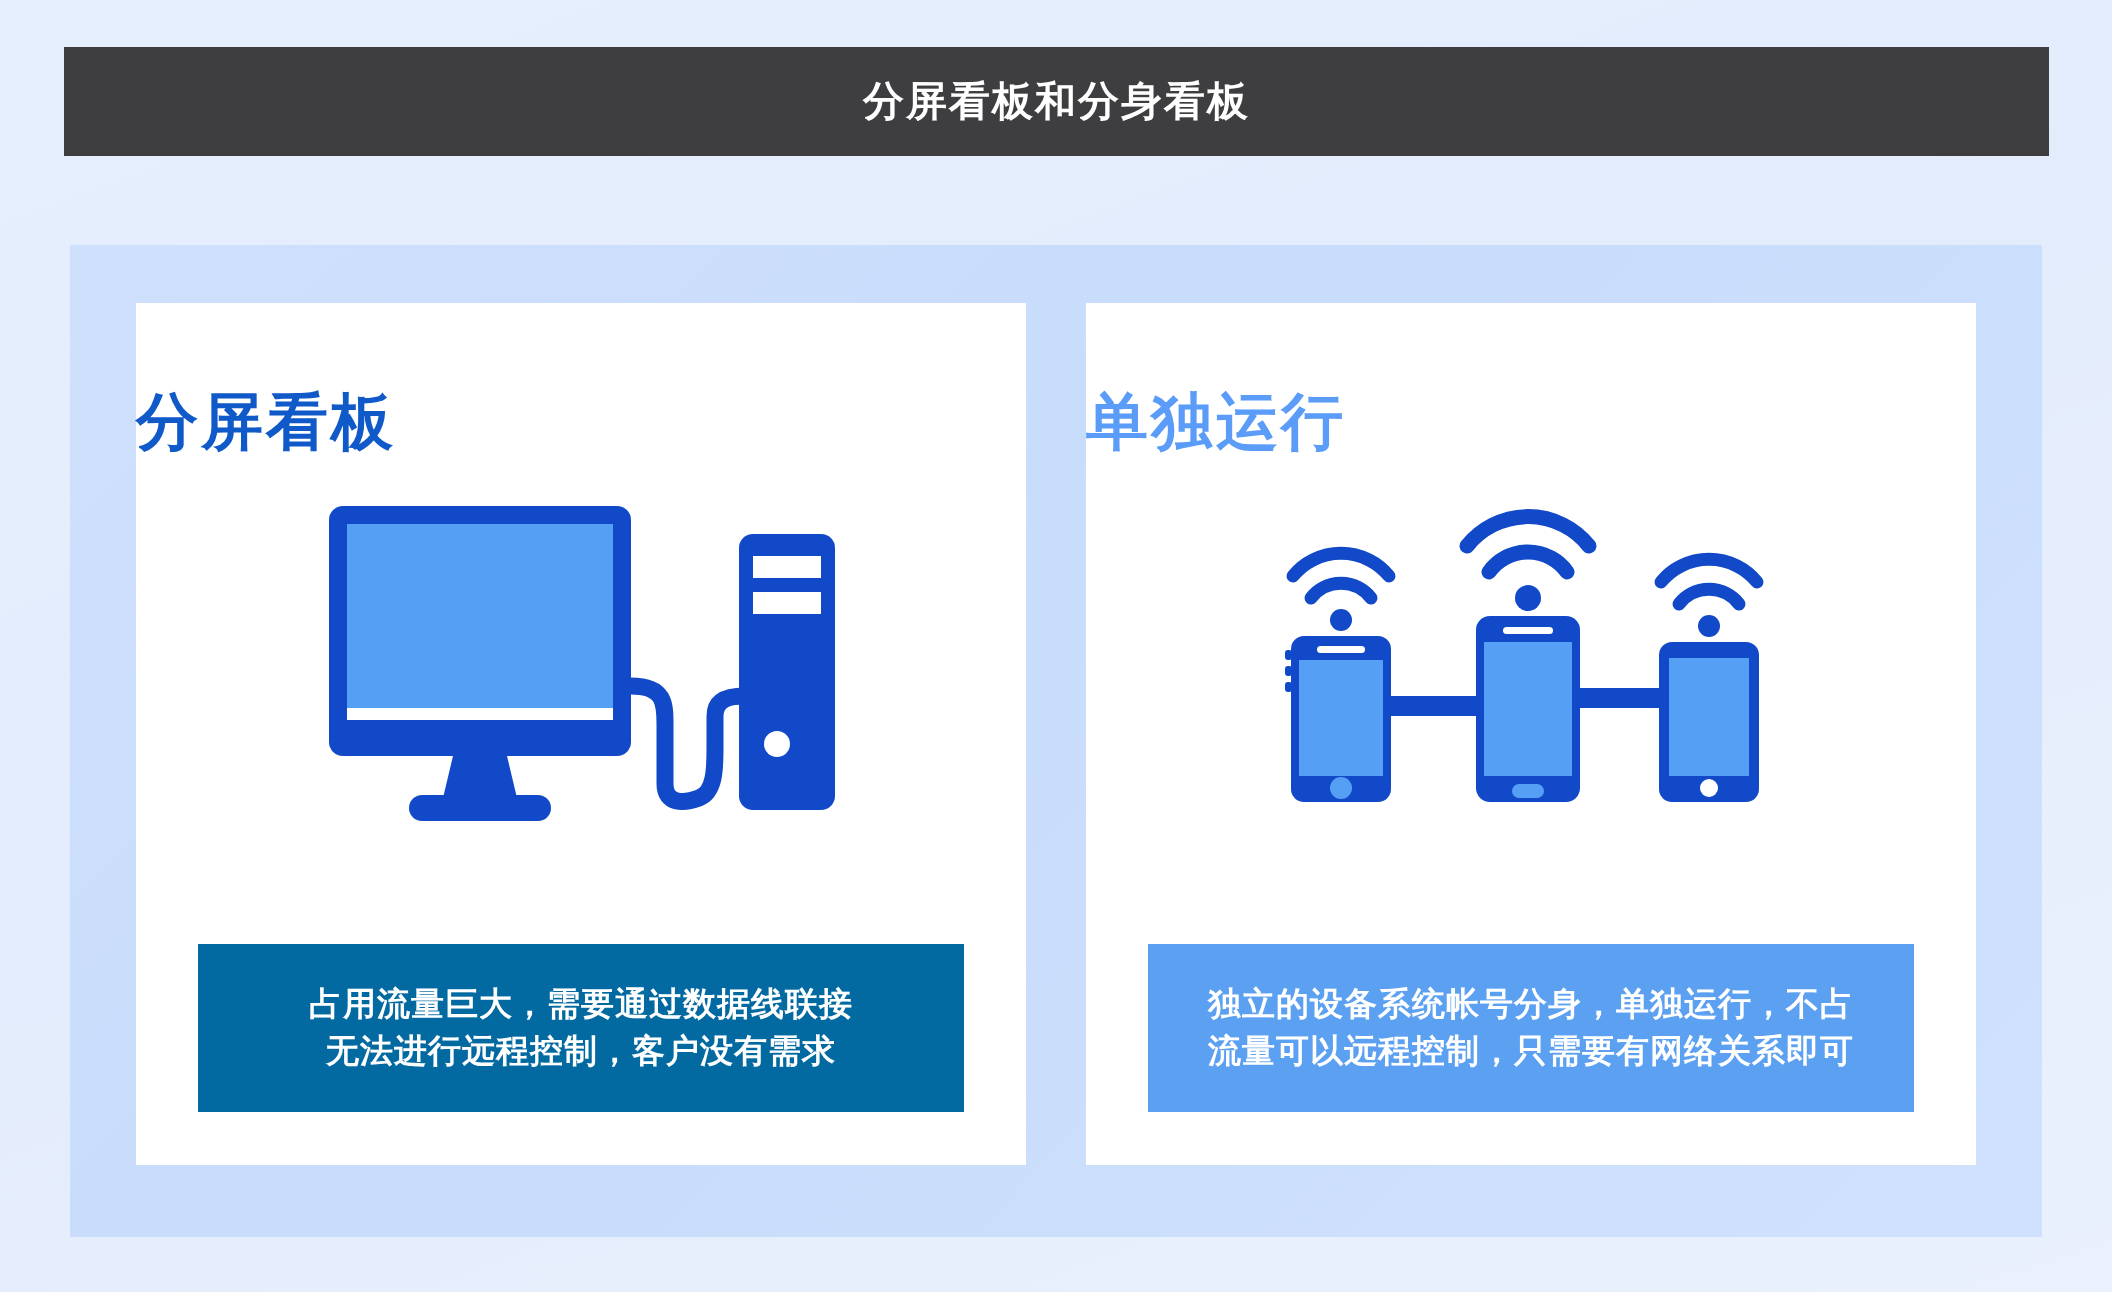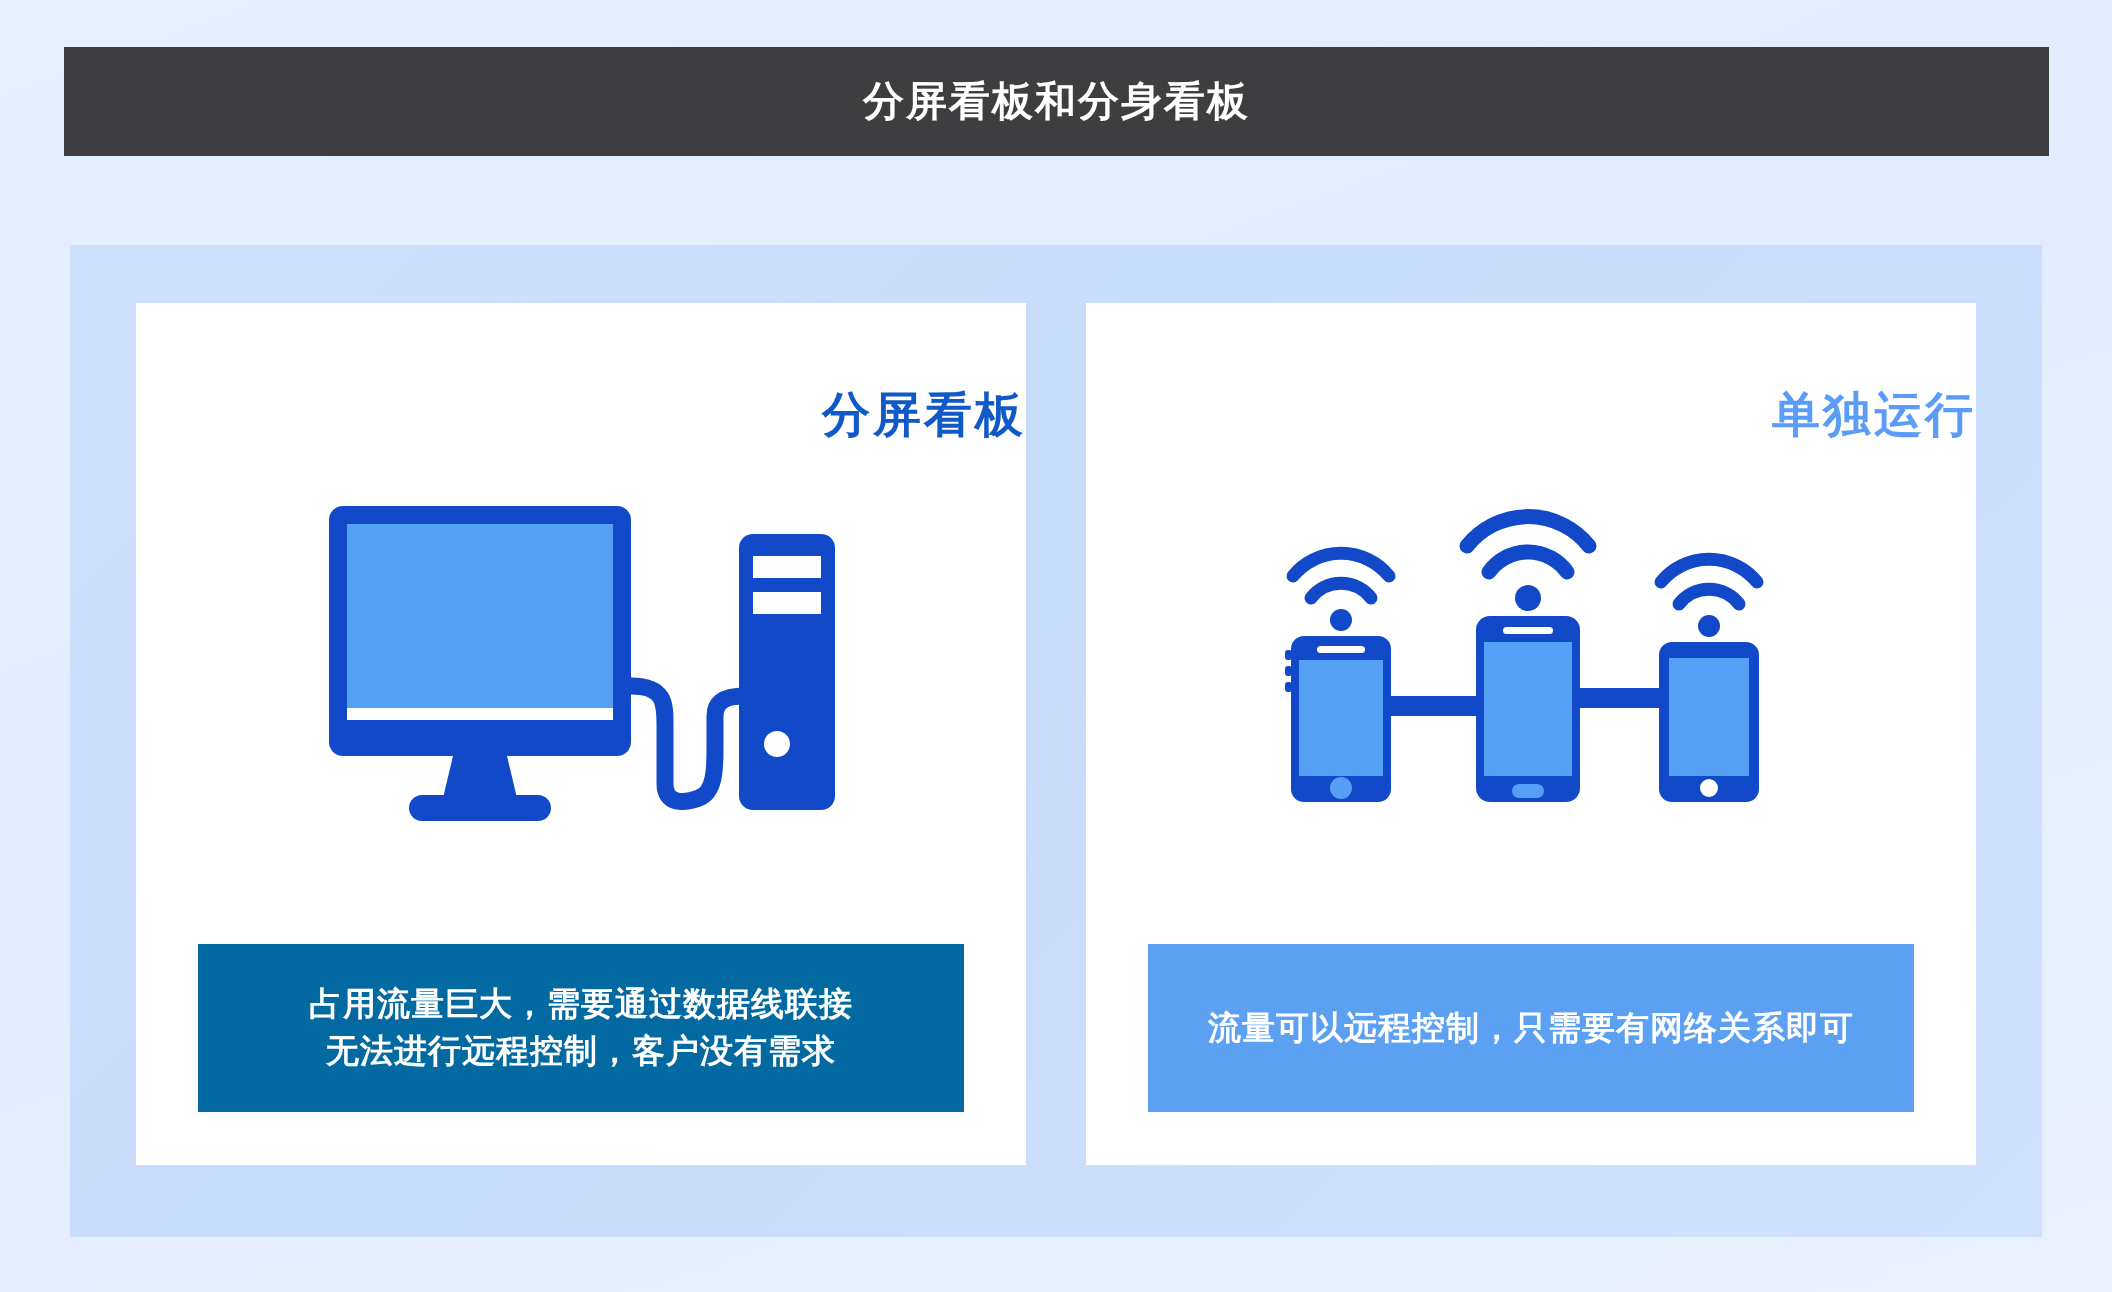--- a/index.html
+++ b/index.html
@@ -61,22 +61,22 @@
     box-sizing: border-box;
   }
   .card-left  { left: 136px; }
   .card-right { left: 1086px; }
 
   .card-title {
     position: absolute;
     top: 88px;
     left: 0;
     width: 100%;
-    text-align: right;
-    font-size: 48px;
+    text-align: left;
+    font-size: 62px;
     font-weight: bold;
     letter-spacing: 3px;
     line-height: 1;
   }
   .card-left  .card-title { color: #1059c8; }
   .card-right .card-title { color: #5b9cf8; }
 
   
   .illus {
     position: absolute;
@@ -199,17 +199,18 @@
           </g>
           <circle cx="438" cy="128" r="11" fill="#1149C8"></circle>
           <rect x="388" y="144" width="100" height="160" rx="13" ry="13" fill="#1149C8"></rect>
           <rect x="398" y="160" width="80" height="118" fill="#55A0F5"></rect>
           <circle cx="438" cy="290" r="9" fill="#FFFFFF"></circle>
         </g>
       </svg>
     </div>
 
     <div class="caption caption-right">
+      <div class="caption-line">独立的设备系统帐号分身，单独运行，不占</div>
       <div class="caption-line">流量可以远程控制，只需要有网络关系即可</div>
     </div>
   </div>
 
 </div>
 
 </body></html>

